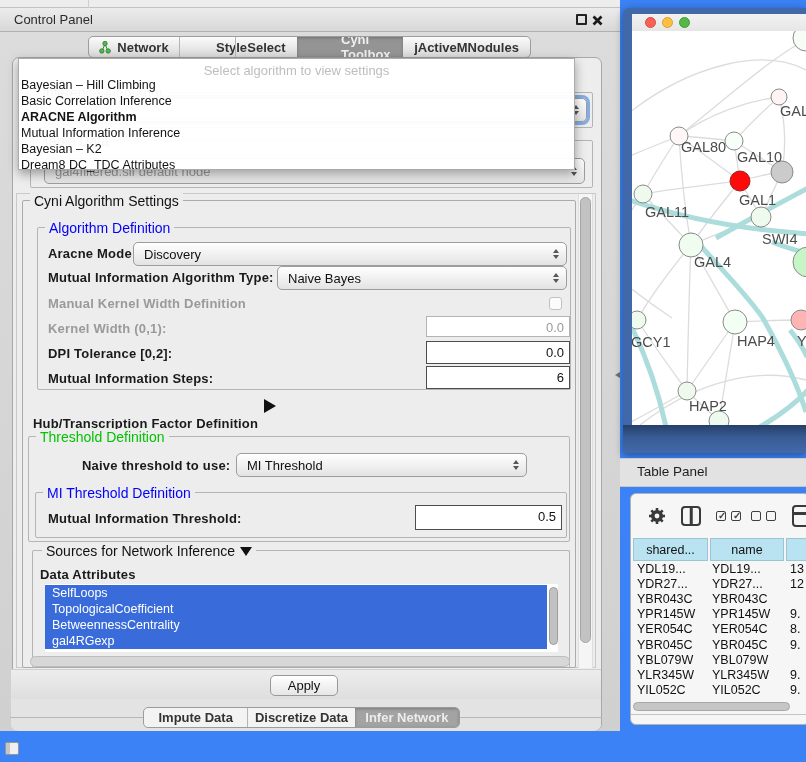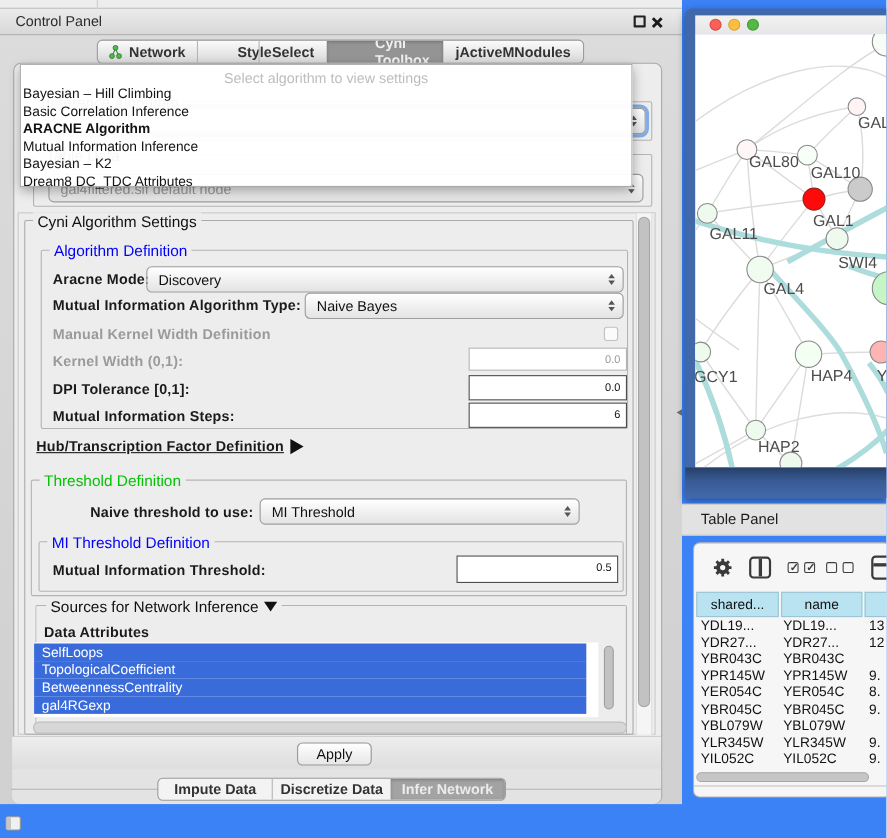--- a/index.html
+++ b/index.html
@@ -56,36 +56,36 @@
   #algdef-group { left:37px; top:219px; width:534px; height:163px; }
   #algdef-label { left:45px; top:212px; color:#0000fa; }
   .fld { position:absolute; font-size:13px; font-weight:bold; color:#1a1a1a; white-space:nowrap; letter-spacing:.2px; }
   .fld.disabled { color:#9a9a9a; }
   .combo { position:absolute; background:linear-gradient(180deg,#ffffff,#e3e3e3); border:1px solid #9d9d9d; border-radius:5px; display:flex; align-items:center; }
   .combo-text { font-size:13px; color:#111; padding-left:10px; white-space:nowrap; }
   .combo-arrows { position:absolute; right:7px; top:0; height:100%; display:flex; flex-direction:column; justify-content:center; gap:2px; }
   .combo-arrows i { display:block; width:0; height:0; border-left:3.5px solid transparent; border-right:3.5px solid transparent; }
   .combo-arrows .up { border-bottom:4px solid #555; }
   .combo-arrows .dn { border-top:4px solid #555; }
-  .tinput { position:absolute; background:#fff; font-size:10px; color:#111; text-align:right; padding:0 5px; line-height:21px; }
+  .tinput { position:absolute; background:#fff; font-size:13px; color:#111; text-align:right; padding:0 5px; line-height:21px; }
   .tinput.enabled { border:1.5px solid #4d4d4d; }
   .tinput.disabled { border:1px solid #b3b3b3; color:#9a9a9a; }
   #kernel-checkbox { left:549px; top:289px; width:13px; height:13px; border:1px solid #c1c1c1; border-radius:3px; background:#fbfbfb; }
-  #hub-label { left:33px; top:390px;text-decoration:underline; }
+  #hub-label { left:33px; top:408px; }
   #hub-arrow { left:264px; top:391px; width:0; height:0; border-top:7px solid transparent; border-bottom:7px solid transparent; border-left:12px solid #111; }
   #thr-group { left:28px; top:428px; width:542px; height:106px; }
   #thr-label { left:36px; top:421px; color:#02c202; }
   #mi-group { left:35px; top:484px; width:532px; height:46px; }
   #mi-label { left:43px; top:477px; color:#0000fa; }
   
   #src-group { left:32px; top:542px; width:538px; height:118px; border-bottom:none; }
   #src-label { left:42px; top:535px; color:#111; display:flex; align-items:center; }
   #src-arrow { display:inline-block; width:0; height:0; border-left:6.5px solid transparent; border-right:6.5px solid transparent; border-top:9px solid #111; margin-left:5px; }
   #data-attr-label { left:40px; top:559px; }
-  #attr-list { left:31px; top:576px; width:513px; height:68px; background:#fff; }
+  #attr-list { left:45px; top:576px; width:513px; height:68px; background:#fff; }
   .attr-item { position:absolute; left:0; width:502px; height:16px; line-height:16px; background:#396bda; color:#fff; font-size:12.5px; padding-left:7px; }
   #attr-thumb { left:549px; top:579px; width:9px; height:58px; background:#c2c2c2; border:1px solid #9e9e9e; border-radius:5px; }
   
   #vscroll-track { left:578px; top:186px; width:15px; height:474px; border-left:1px solid #dedede; border-right:1px solid #dedede; background:#f5f5f5; }
   #vscroll-thumb { left:580px; top:189px; width:11px; height:446px; background:#c2c2c2; border:1px solid #a5a5a5; border-radius:6px; }
   #hscroll-thumb { left:30px; top:648px; width:540px; height:11px; background:#d7d7d7; border:1px solid #bdbdbd; border-radius:6px; }
 
   
   #apply-strip { left:11px; top:661px; width:590px; height:30px; background:linear-gradient(180deg,#ededed,#dedede); border-top:1px solid #cfcfcf; }
   #apply-btn { left:270px; top:667px; width:68px; height:21px; background:linear-gradient(180deg,#ffffff,#e6e6e6); border:1px solid #999; border-radius:5px; text-align:center; font-size:13px; color:#111; line-height:19px; }
@@ -228,21 +228,21 @@
           <i class="dn"></i>
         </div>
     </div>
 
     <div class="abs fld disabled" style="left:48px; top:288px;">Manual Kernel Width Definition</div>
     <div class="abs" id="kernel-checkbox"></div>
 
     <div class="abs fld disabled" style="left:48px; top:313px;">Kernel Width (0,1):</div>
     <div class="abs tinput disabled" style="left:426px; top:308px; width:144px; height:21px;">0.0</div>
 
-    <div class="abs fld" style="left:48px; top:338px;">DPI Tolerance [0,1]:</div>
+    <div class="abs fld" style="left:48px; top:338px;">DPI Tolerance [0,2]:</div>
     <div class="abs tinput enabled" style="left:426px; top:333px; width:144px; height:23px;">0.0</div>
 
     <div class="abs fld" style="left:48px; top:363px;">Mutual Information Steps:</div>
     <div class="abs tinput enabled" style="left:426px; top:358px; width:144px; height:23px;">6</div>
 
     <div class="abs fld" id="hub-label">Hub/Transcription Factor Definition</div>
     <div class="abs" id="hub-arrow"></div>
 
     <div class="abs group" id="thr-group"></div>
     <div class="abs group-label" id="thr-label">Threshold Definition</div>

